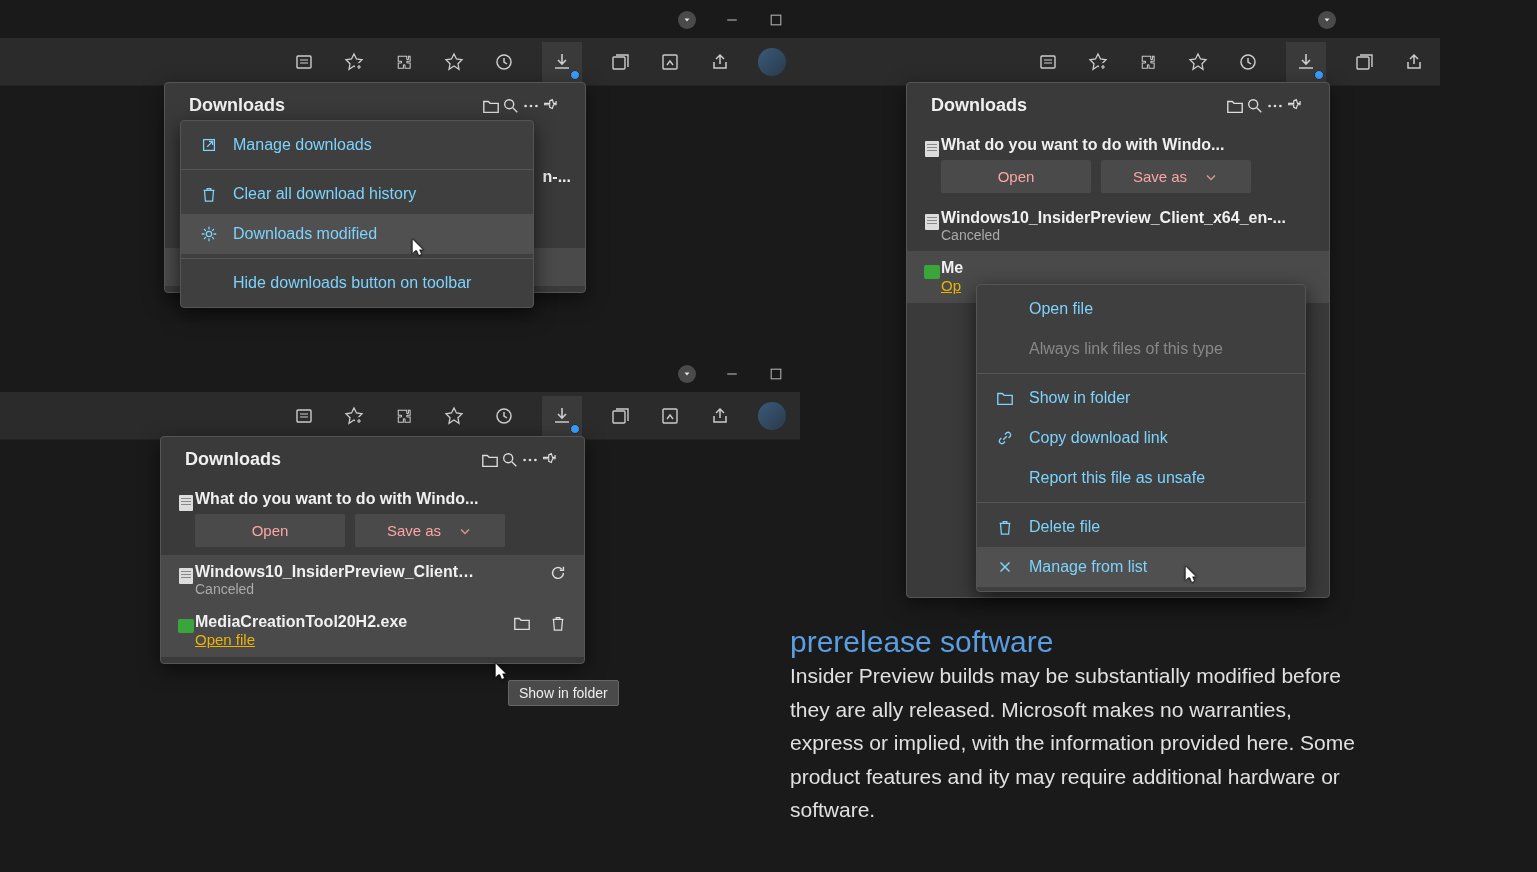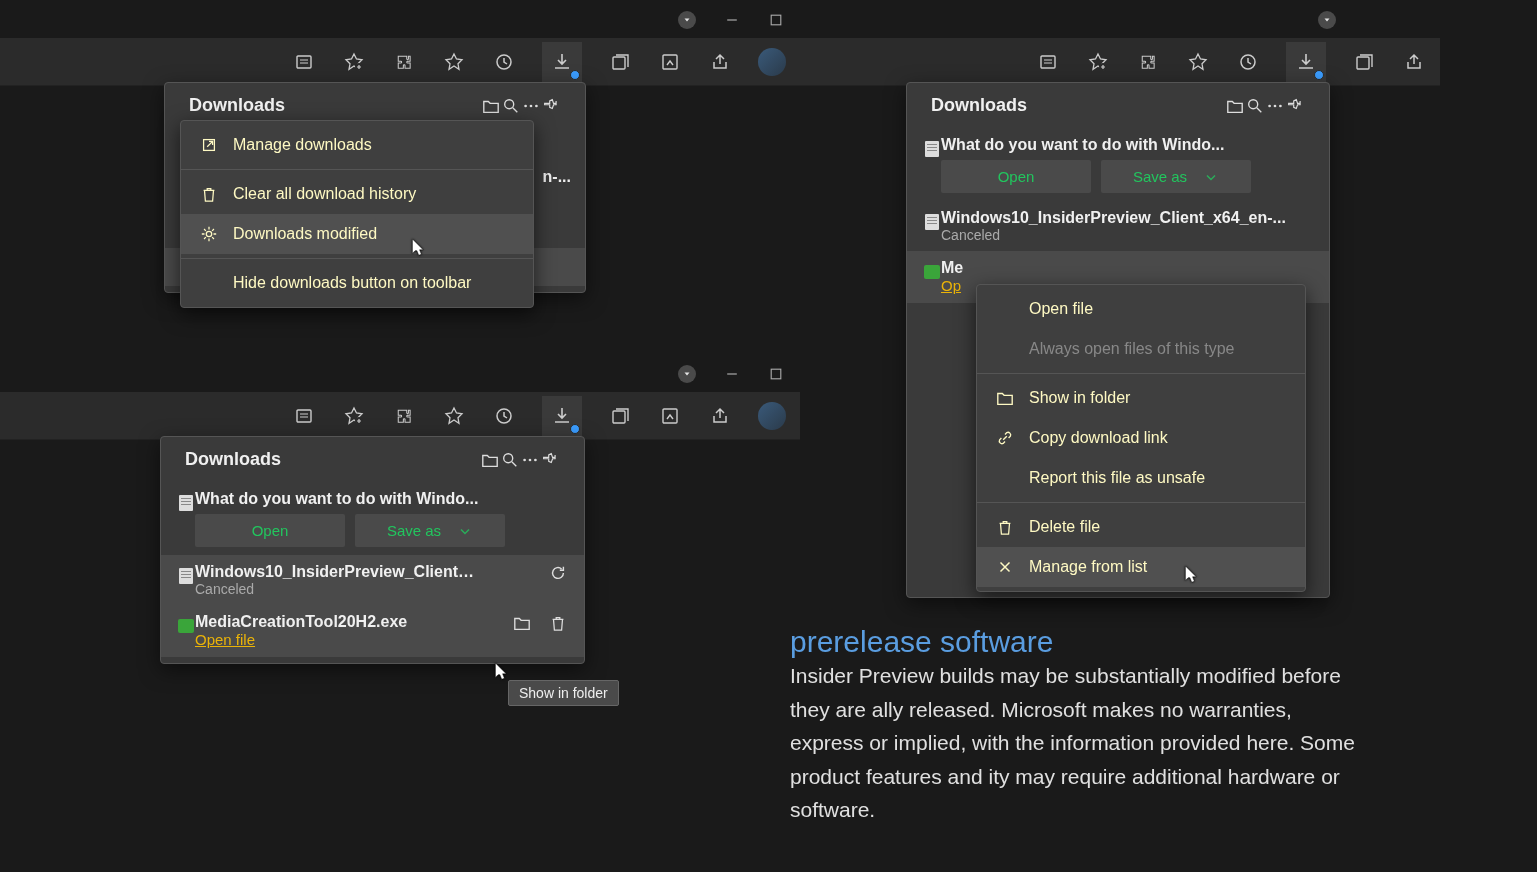--- a/index.html
+++ b/index.html
@@ -23,29 +23,29 @@
 .panel-icon { width: 20px; height: 20px; color: #ddd; display:flex; align-items:center; justify-content:center; }
 .panel-icon svg { width: 18px; height: 18px; }
 
 .download-item { padding: 8px 16px; display: flex; align-items: flex-start; gap: 0; }
 .item-icon { width: 18px; height: 18px; margin-top: 4px; flex-shrink: 0; display:flex; align-items:center; justify-content:center; }
 .item-body { flex: 1; min-width: 0; }
 .item-title { font-size: 16px; font-weight: 600; color: #f0f0f0; white-space: nowrap; overflow: hidden; text-overflow: ellipsis; }
 .item-status { font-size: 14px; color: #aaa; }
 .item-link { color: #eab308; text-decoration: underline; font-size: 15px; cursor: pointer; margin-top: 7px; }
 .item-actions { display: flex; gap: 10px; margin-top: 6px; }
-.btn { background: #4a4a4a; color: #22c55e; border: none; padding: 8px 20px; font-size: 15px; border-radius: 2px; cursor: pointer; display:flex; align-items:center; gap:16px; }
+.btn { background: #4a4a4a; color: #fca5a5; border: none; padding: 8px 20px; font-size: 15px; border-radius: 2px; cursor: pointer; display:flex; align-items:center; gap:16px; }
 .btn-wide { min-width: 150px; justify-content: center; }
 .chev { opacity: 0.8; }
 .hover-item { background: #4a4a4a; }
 .trailing-icons { display: flex; gap: 16px; align-items: center; margin-left: auto; }
 .trailing-icons .panel-icon { cursor: pointer; }
 
 .context-menu { position: absolute; background: #3f3f3f; border: 1px solid #555; border-radius: 4px; box-shadow: 0 6px 20px rgba(0,0,0,0.6); padding: 4px 0; min-width: 330px; }
-.menu-item { display: flex; align-items: center; gap: 14px; padding: 10px 18px; font-size: 16px; color: #fef9c3; cursor: pointer; }
+.menu-item { display: flex; align-items: center; gap: 14px; padding: 10px 18px; font-size: 16px; color: #7dd3fc; cursor: pointer; }
 .menu-item.hover { background: #505050; }
 .menu-item.disabled { color: #888; cursor: default; }
 .menu-icon { width: 20px; height: 20px; display:flex; align-items:center; justify-content:center; flex-shrink: 0; }
 .menu-icon svg { width: 18px; height: 18px; stroke: currentColor; }
 .menu-sep { height: 1px; background: #555; margin: 4px 0; }
 
 .tooltip { position: absolute; background: #4a4a4a; border: 1px solid #666; color: #eee; font-size: 14px; padding: 4px 10px; border-radius: 2px; }
 
 .cursor { position: absolute; width: 18px; height: 22px; pointer-events: none; z-index: 1000; }
 .cursor svg { width: 100%; height: 100%; filter: drop-shadow(0 0 1px #000); }
@@ -562,21 +562,21 @@
   </div>
 </div>
 
 <div class="context-menu" style="left:976px; top:284px; width:330px;">
   <div class="menu-item">
     <div class="menu-icon"></div>
     <span>Open file</span>
   </div>
   <div class="menu-item disabled">
     <div class="menu-icon"></div>
-    <span>Always open files of this type</span>
+    <span>Always link files of this type</span>
   </div>
   <div class="menu-sep"></div>
   <div class="menu-item">
     <div class="menu-icon">
         <svg viewBox="0 0 20 20">
           <use href="#i-folder"></use>
         </svg>
       </div>
     <span>Show in folder</span>
   </div>

